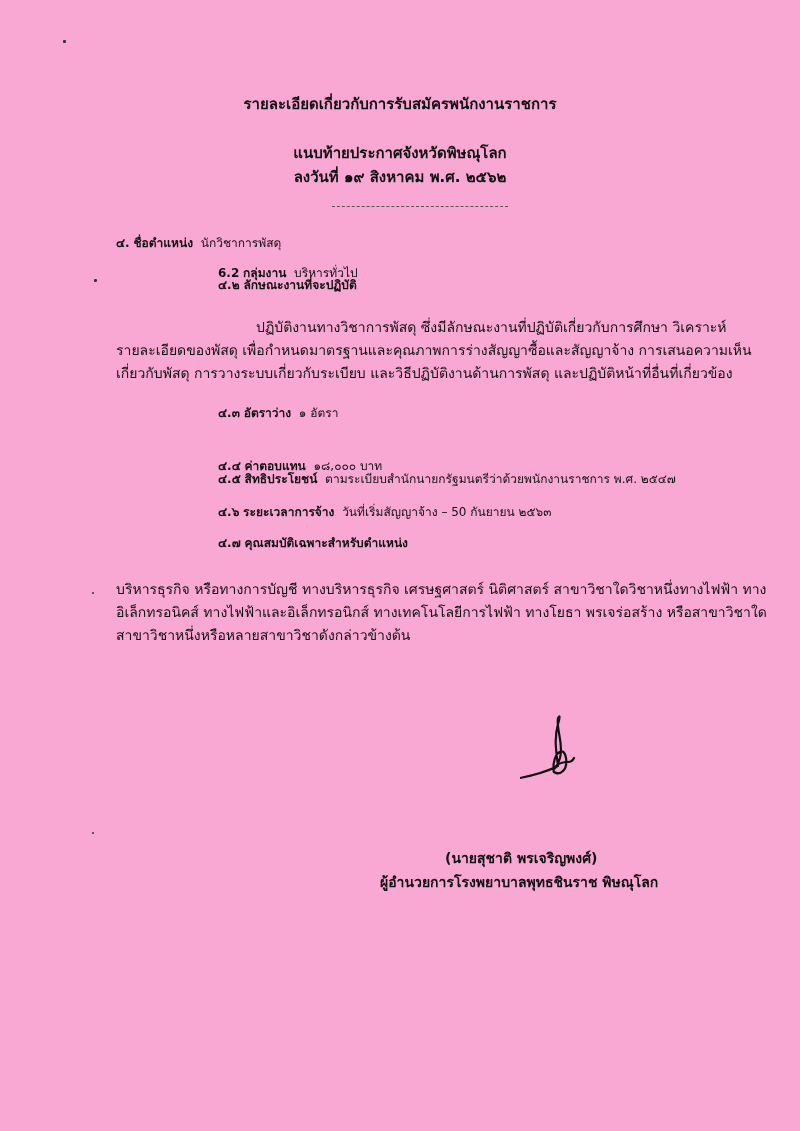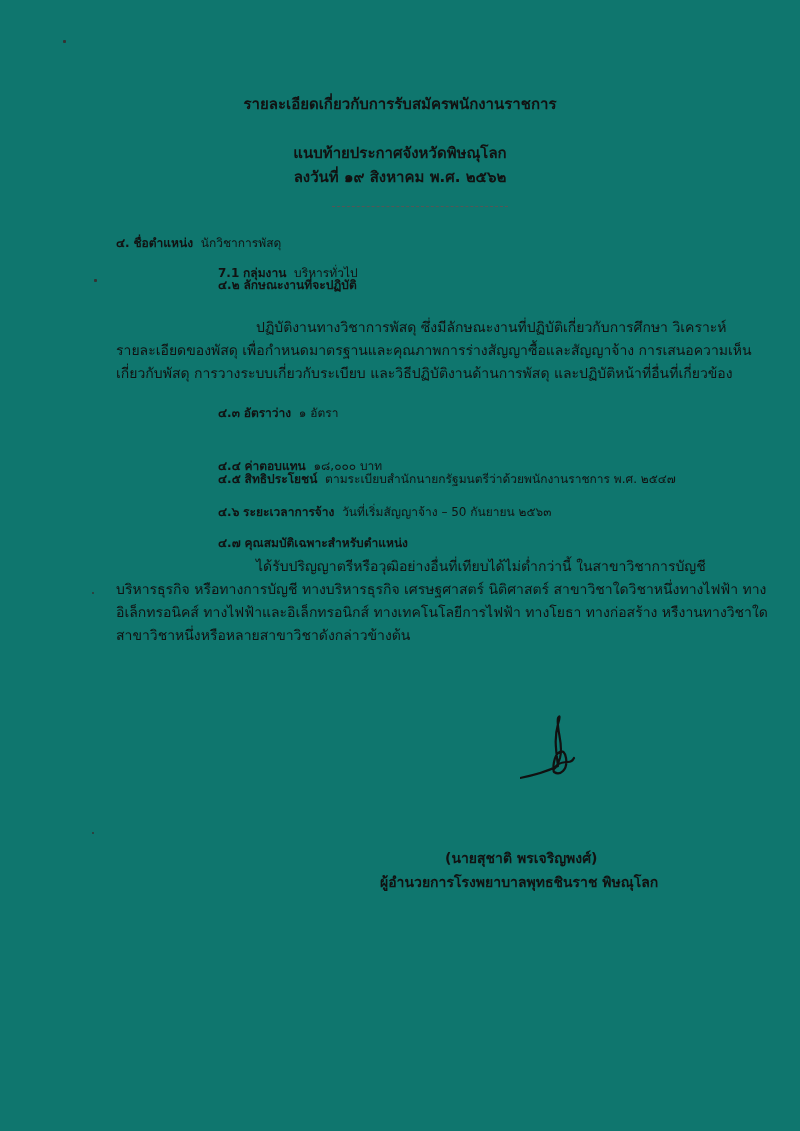--- a/index.html
+++ b/index.html
@@ -1,21 +1,21 @@
 <!DOCTYPE html>
 <html><head>
 <meta charset="utf-8">
 <style>
   html, body { margin: 0; padding: 0; background: #ffffff; }
   body {
     width: 800px; height: 1131px; position: relative; overflow: hidden;
     font-family: "DejaVu Sans", "Liberation Sans", sans-serif;
     color: #111111;
   }
-  .page { position: absolute; inset: 0; background: #0f766e; }
+  .page { position: absolute; inset: 0; background: #f9a8d4; }
   .abs { position: absolute; white-space: nowrap; }
   .hdr { font-weight: bold; font-size: 15px; left: 0; width: 800px; text-align: center; }
   .body-text { font-size: 12px; line-height: 18px; }
   .bold { font-weight: bold; }
   .divider {
     position: absolute; left: 332px; top: 206px; width: 176px; height: 0;
     border-top: 1px dashed #555;
   }
   .speck { position: absolute; width: 3px; height: 3px; background: #333; border-radius: 1px; }
   .para { position: absolute; font-size: 14px; line-height: 23px; white-space: nowrap; }
@@ -37,21 +37,21 @@
 
   <div class="divider"></div>
 
   <div class="abs body-text" style="left:116px;top:234px;">
     <span class="bold">๔.</span>
     <span class="bold">ชื่อตำแหน่ง</span>&nbsp;
     <span>นักวิชาการพัสดุ</span>
   </div>
 
   <div class="abs body-text" style="left:218px;top:264px;">
-    <span class="bold">7.1</span>
+    <span class="bold">6.2</span>
     <span class="bold">กลุ่มงาน</span>&nbsp;
     <span>บริหารทั่วไป</span>
   </div>
 
   <div class="abs body-text" style="left:218px;top:276px;">
     <span class="bold">๔.๒</span>
     <span class="bold">ลักษณะงานที่จะปฏิบัติ</span>
   </div>
   <div class="para" style="left:256px;top:316px;">ปฏิบัติงานทางวิชาการพัสดุ ซึ่งมีลักษณะงานที่ปฏิบัติเกี่ยวกับการศึกษา วิเคราะห์</div>
   <div class="para" style="left:116px;top:339px;text-align:right;">รายละเอียดของพัสดุ เพื่อกำหนดมาตรฐานและคุณภาพการร่างสัญญาซื้อและสัญญาจ้าง การเสนอความเห็น</div>
@@ -78,23 +78,22 @@
   <div class="abs body-text" style="left:218px;top:503px;">
     <span class="bold">๔.๖</span>
     <span class="bold">ระยะเวลาการจ้าง</span>&nbsp;
     <span>วันที่เริ่มสัญญาจ้าง – 50 กันยายน ๒๕๖๓</span>
   </div>
 
   <div class="abs body-text" style="left:218px;top:534px;">
     <span class="bold">๔.๗</span>
     <span class="bold">คุณสมบัติเฉพาะสำหรับตำแหน่ง</span>
   </div>
-  <div class="para" style="left:256px;top:555px;">ได้รับปริญญาตรีหรือวุฒิอย่างอื่นที่เทียบได้ไม่ต่ำกว่านี้ ในสาขาวิชาการบัญชี</div>
   <div class="para" style="left:116px;top:578px;">บริหารธุรกิจ หรือทางการบัญชี ทางบริหารธุรกิจ เศรษฐศาสตร์ นิติศาสตร์ สาขาวิชาใดวิชาหนึ่งทางไฟฟ้า ทาง</div>
-  <div class="para" style="left:116px;top:601px;">อิเล็กทรอนิคส์ ทางไฟฟ้าและอิเล็กทรอนิกส์ ทางเทคโนโลยีการไฟฟ้า ทางโยธา ทางก่อสร้าง หรืงานทางวิชาใด</div>
+  <div class="para" style="left:116px;top:601px;">อิเล็กทรอนิคส์ ทางไฟฟ้าและอิเล็กทรอนิกส์ ทางเทคโนโลยีการไฟฟ้า ทางโยธา พรเจร่อสร้าง หรือสาขาวิชาใด</div>
   <div class="para" style="left:116px;top:624px;">สาขาวิชาหนึ่งหรือหลายสาขาวิชาดังกล่าวข้างต้น</div>
 
   <svg class="abs" style="left:520px;top:700px;" width="100" height="110" viewBox="0 0 100 110">
     <path d="M0,78 C20,74 30,70 38,66 M38,66 C36,50 34,38 38,24 C40,18 40,14 38,18 C36,30 44,44 40,58 C36,70 32,72 34,62 C36,52 44,46 46,58 C48,70 40,76 34,72 C32,68 38,62 48,62 C52,62 54,58 54,58" fill="none" stroke="#111" stroke-width="2.2" stroke-linecap="round" stroke-linejoin="round"></path>
   </svg>
 
   <div class="abs sig-text" style="left:445px;top:847px;">(นายสุชาติ  พรเจริญพงศ์)</div>
   <div class="abs sig-text" style="left:380px;top:871px;">ผู้อำนวยการโรงพยาบาลพุทธชินราช พิษณุโลก</div>
 
 </div>

